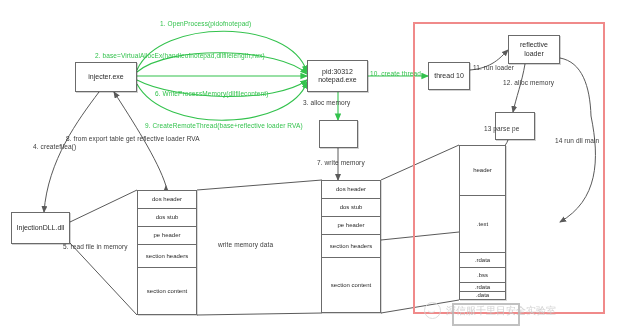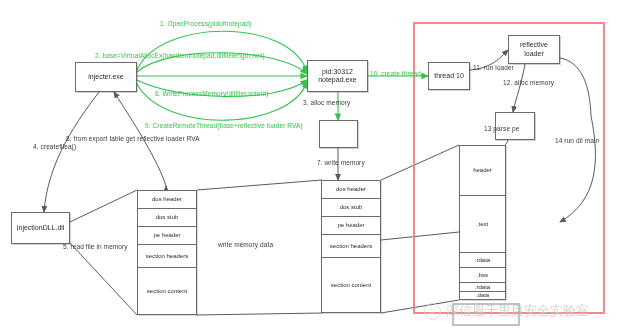--- a/index.html
+++ b/index.html
@@ -245,19 +245,19 @@
   <div class="lbl" style="left:473px;top:64px;font-size:6.5px;">11. run loader</div>
 
   <div class="lbl" style="left:503px;top:79px;font-size:6.5px;">12. alloc memory</div>
 
   <div class="lbl" style="left:484px;top:125px;font-size:6.5px;">13 parse pe</div>
 
   <div class="lbl" style="left:555px;top:137px;font-size:6.5px;">14 run dll main</div>
 
   <div class="lbl" style="left:218px;top:241px;font-size:6.5px;">write memory  data</div>
 
-  <div class="wm" style="left:424px;top:302px;font-size:13px;">
+  <div class="wm" style="left:424px;top:302px;font-size:10px;">
     <span class="glyph"></span>
     <span class="wtext">深信服千里目安全实验室</span>
     <span class="wbadge"></span>
   </div>
 
 </div>
 
 </body></html>

